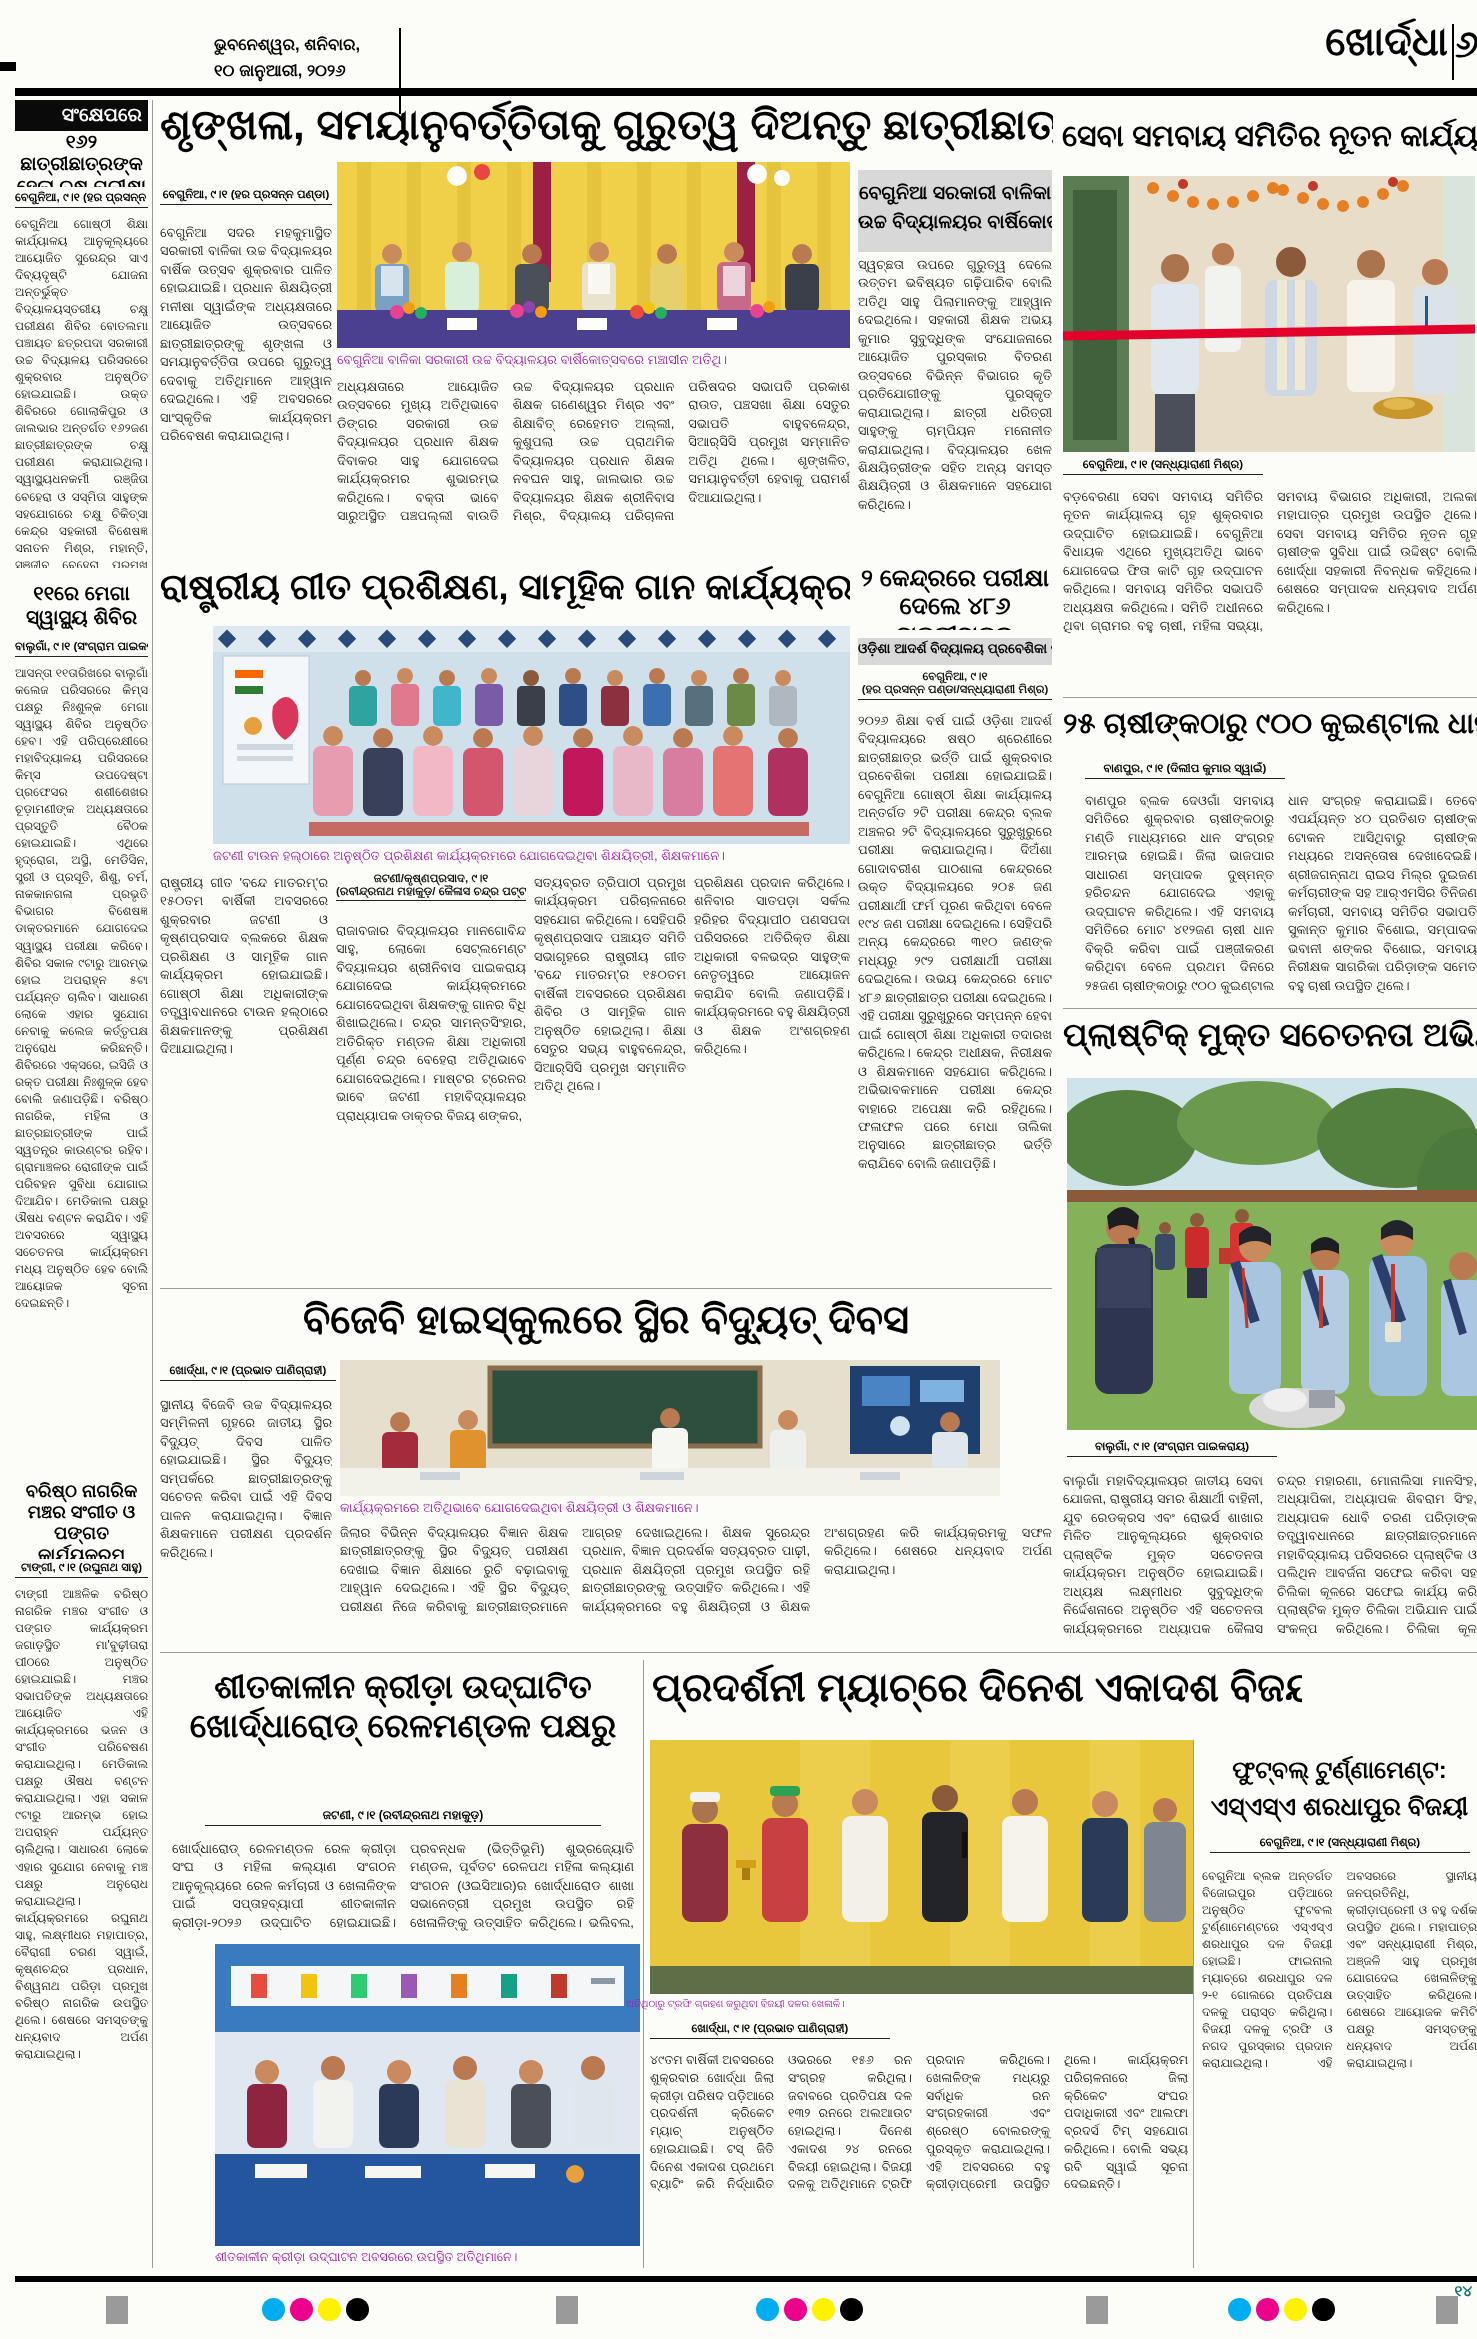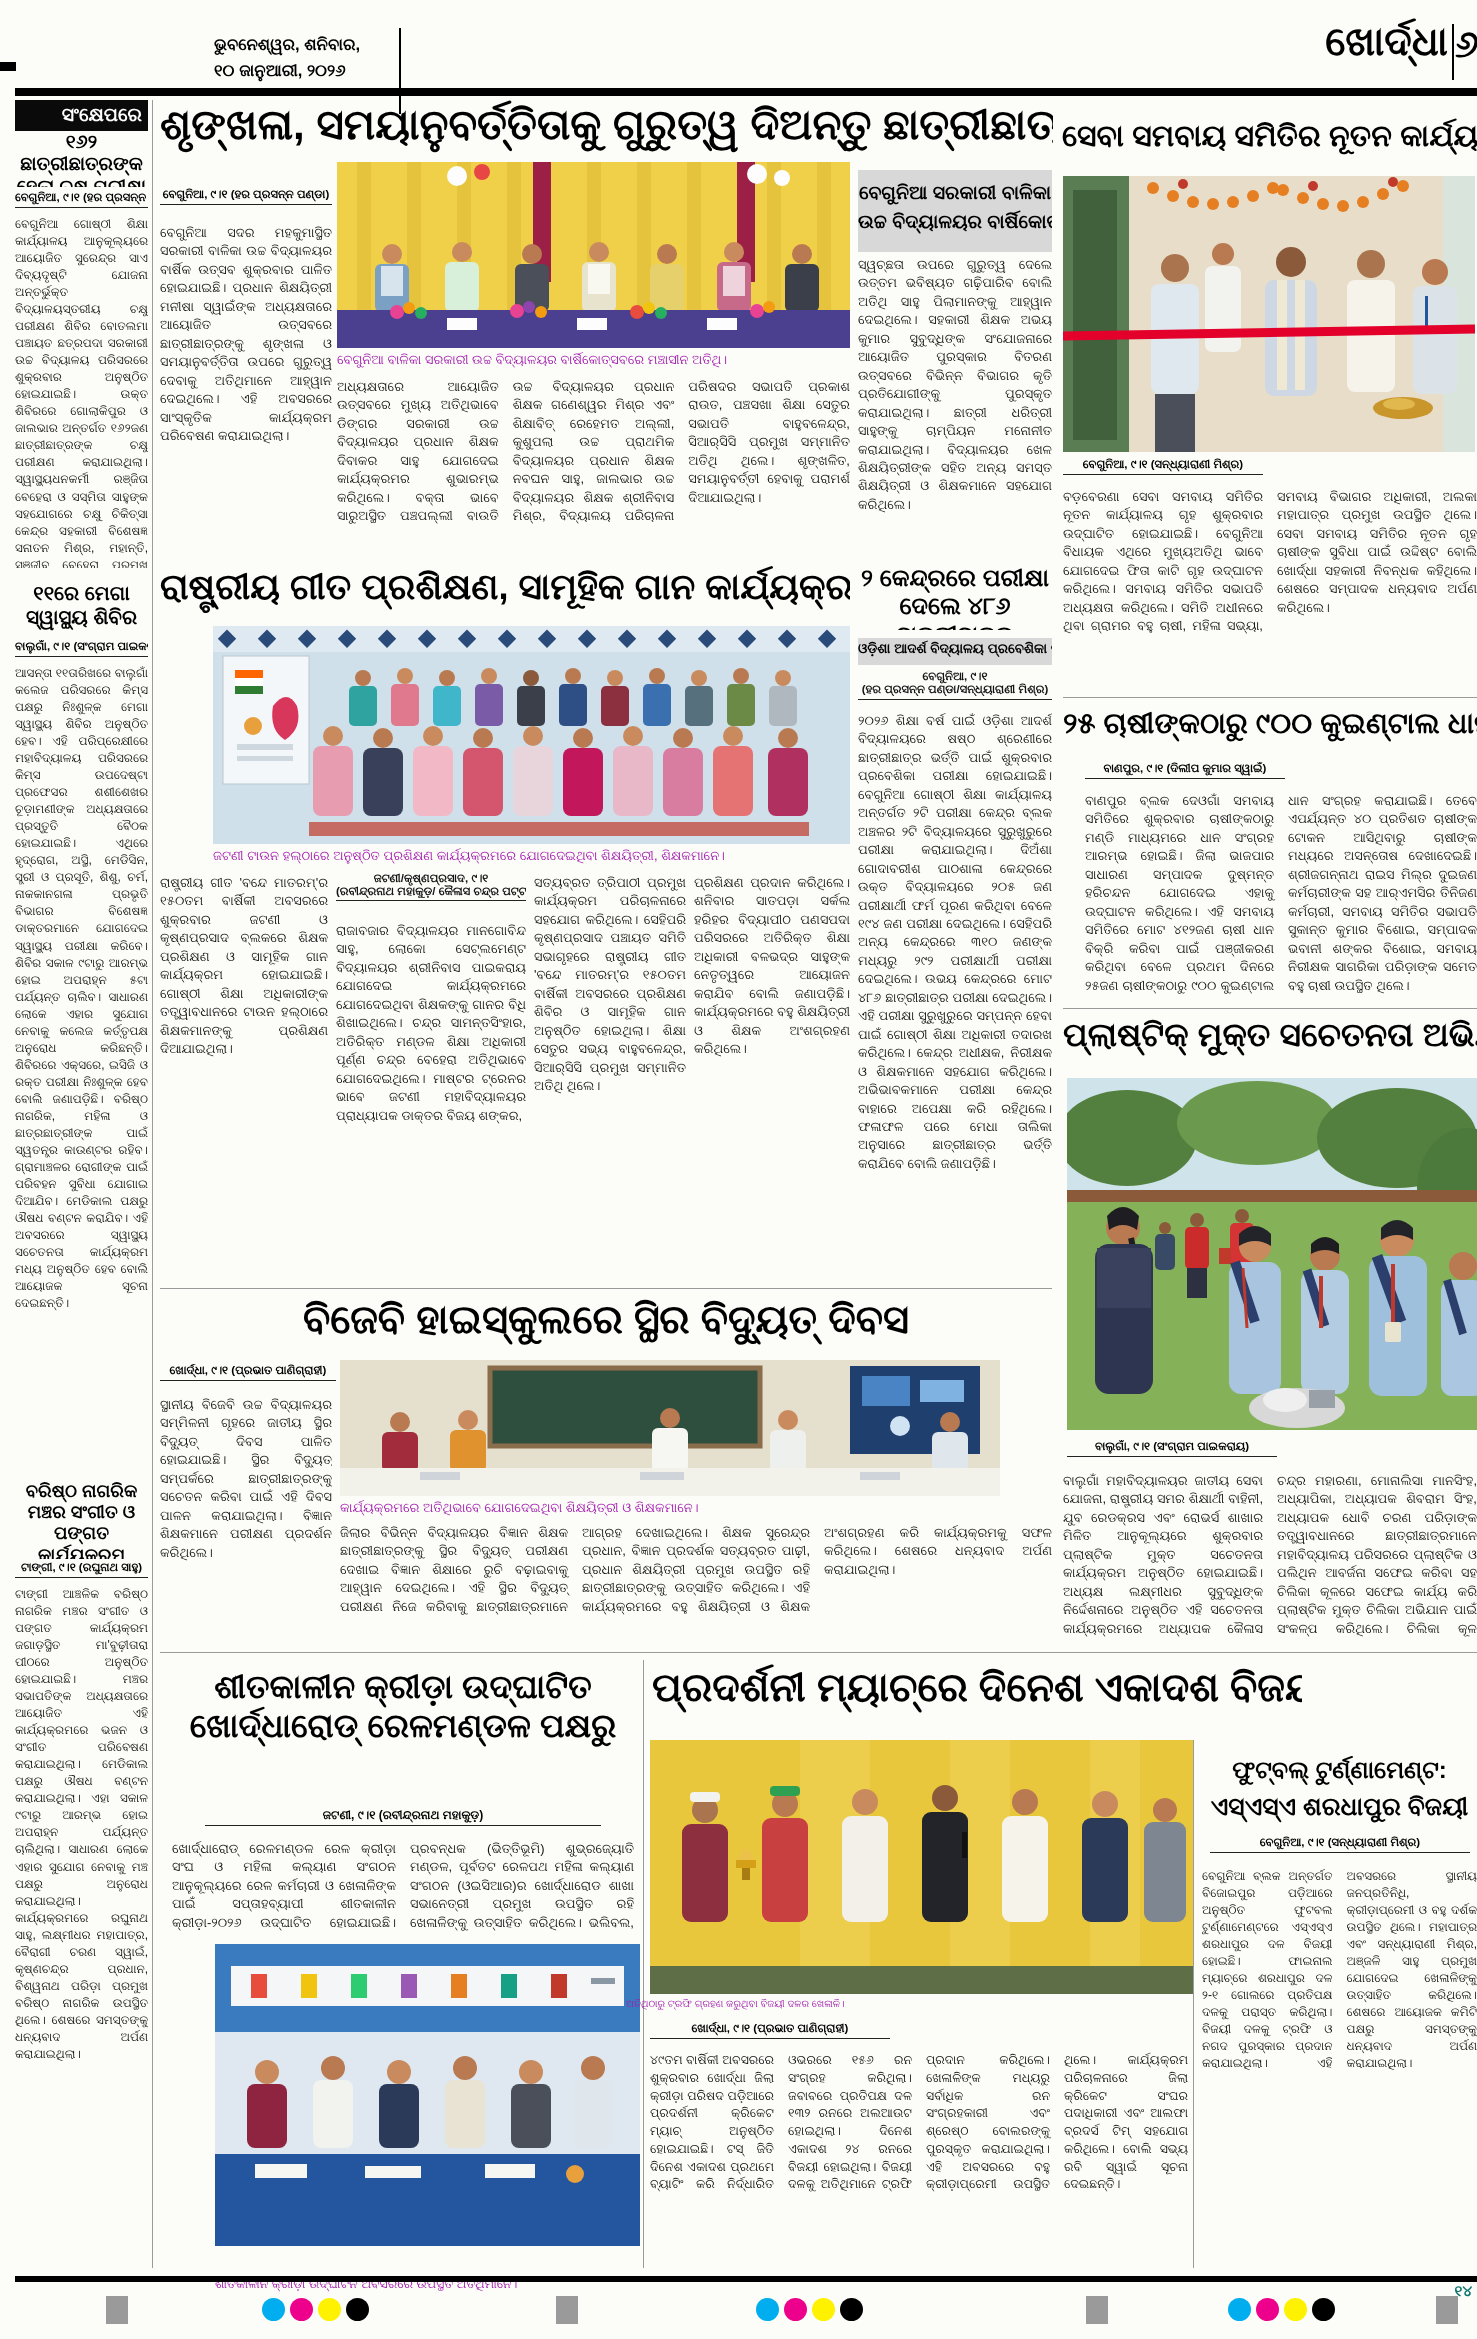--- a/index.html
+++ b/index.html
@@ -419,21 +419,21 @@
       <circle cx="378" cy="124" r="12" fill="#b97a52"></circle>
         <rect x="358" y="136" width="40" height="68" rx="8" fill="#dfe6ec"></rect>
     </g>
     <rect y="210" width="425" height="92" fill="#2456a0"></rect>
     <rect x="40" y="220" width="52" height="14" fill="#f6f6f2"></rect>
       <rect x="150" y="222" width="56" height="12" fill="#f6f6f2"></rect>
       <rect x="270" y="220" width="50" height="14" fill="#f6f6f2"></rect>
       <circle cx="360" cy="230" r="9" fill="#e8a03c"></circle>
   </svg>
 </div>
-<div class="abs caption" style="left:215px;top:2250px;width:425px;font-size:12.5px;margin-top:27px;">ଶୀତକାଳୀନ କ୍ରୀଡ଼ା ଉଦ୍‌ଘାଟନ ଅବସରରେ ଉପସ୍ଥିତ ଅତିଥିମାନେ।</div>
+<div class="abs caption" style="left:215px;top:2250px;width:425px;font-size:12.5px;">ଶୀତକାଳୀନ କ୍ରୀଡ଼ା ଉଦ୍‌ଘାଟନ ଅବସରରେ ଉପସ୍ଥିତ ଅତିଥିମାନେ।</div>
 
 <div class="abs headline" style="left:652px;top:1664px;width:650px;height:62px;font-size:40px;">ପ୍ରଦର୍ଶନୀ ମ୍ୟାଚ୍‌ରେ ଦିନେଶ ଏକାଦଶ ବିଜୟୀ</div>
 <div class="abs" style="left:650px;top:1740px;width:543px;height:254px;">
   <svg width="543" height="254" viewBox="0 0 543 254">
     <rect width="543" height="254" fill="#e8c73c"></rect>
     <g opacity="0.35">
         <rect x="150" width="70" height="254" fill="#f4dc6a"></rect>
         <rect x="300" width="60" height="254" fill="#f4dc6a"></rect>
         <rect x="440" width="50" height="254" fill="#f4dc6a"></rect>
       </g>

